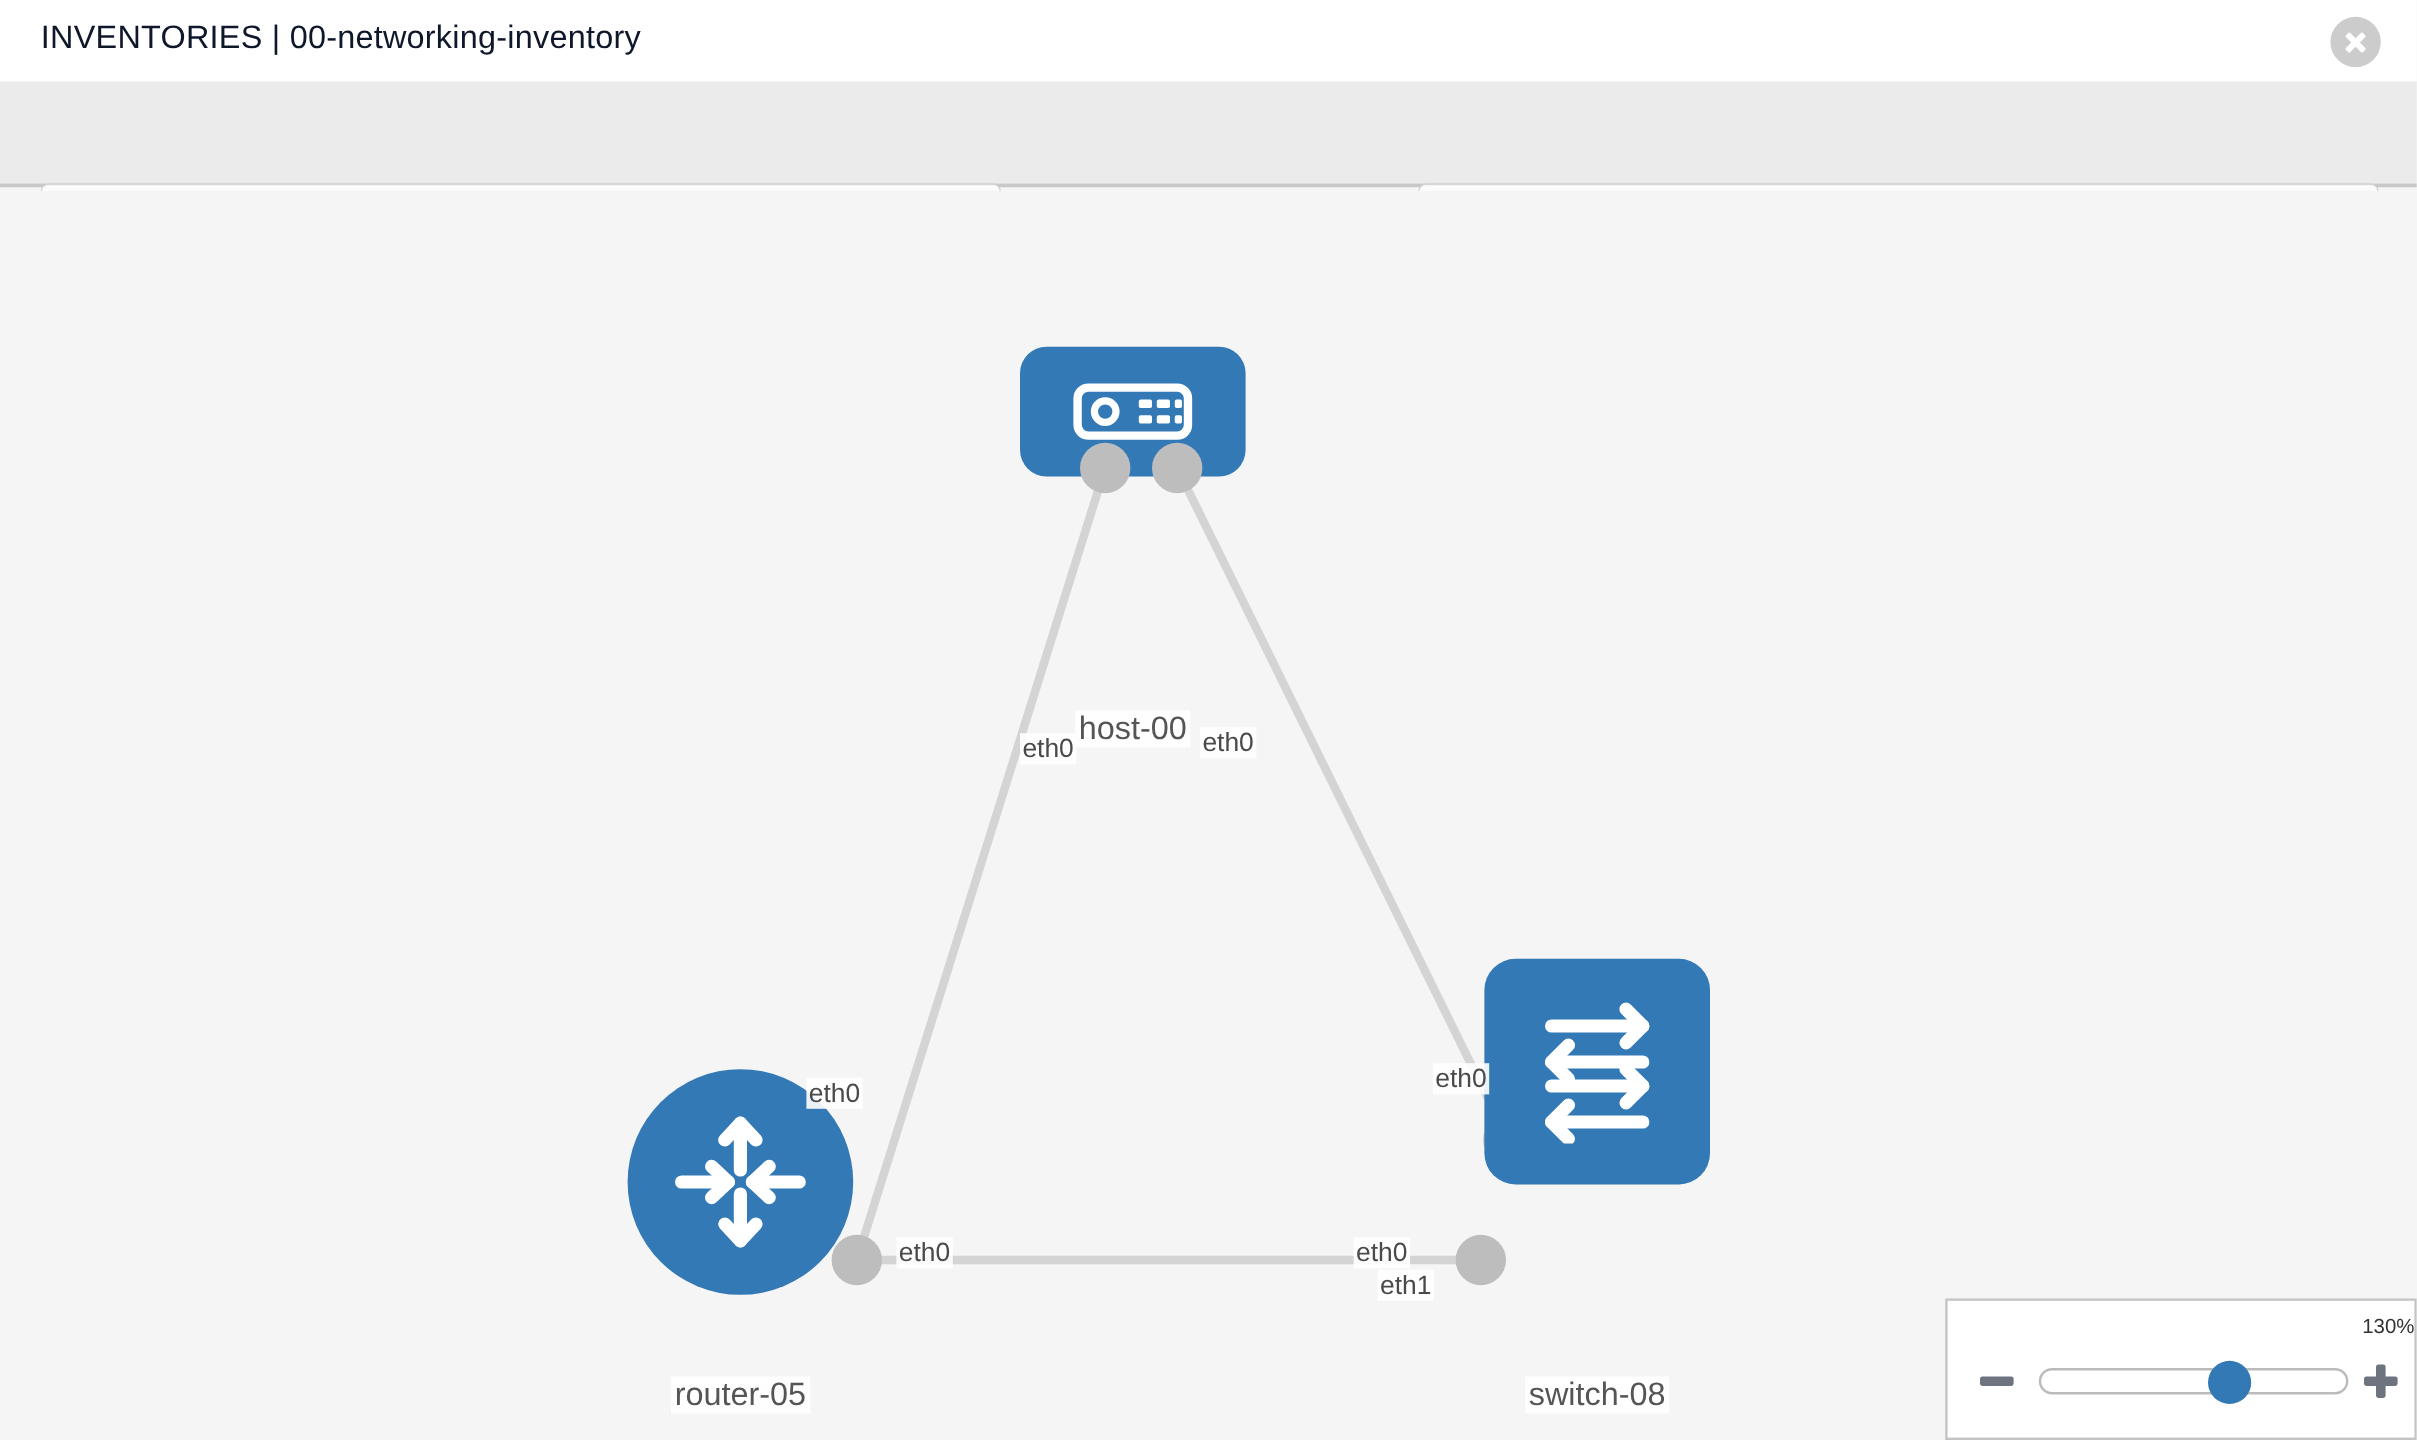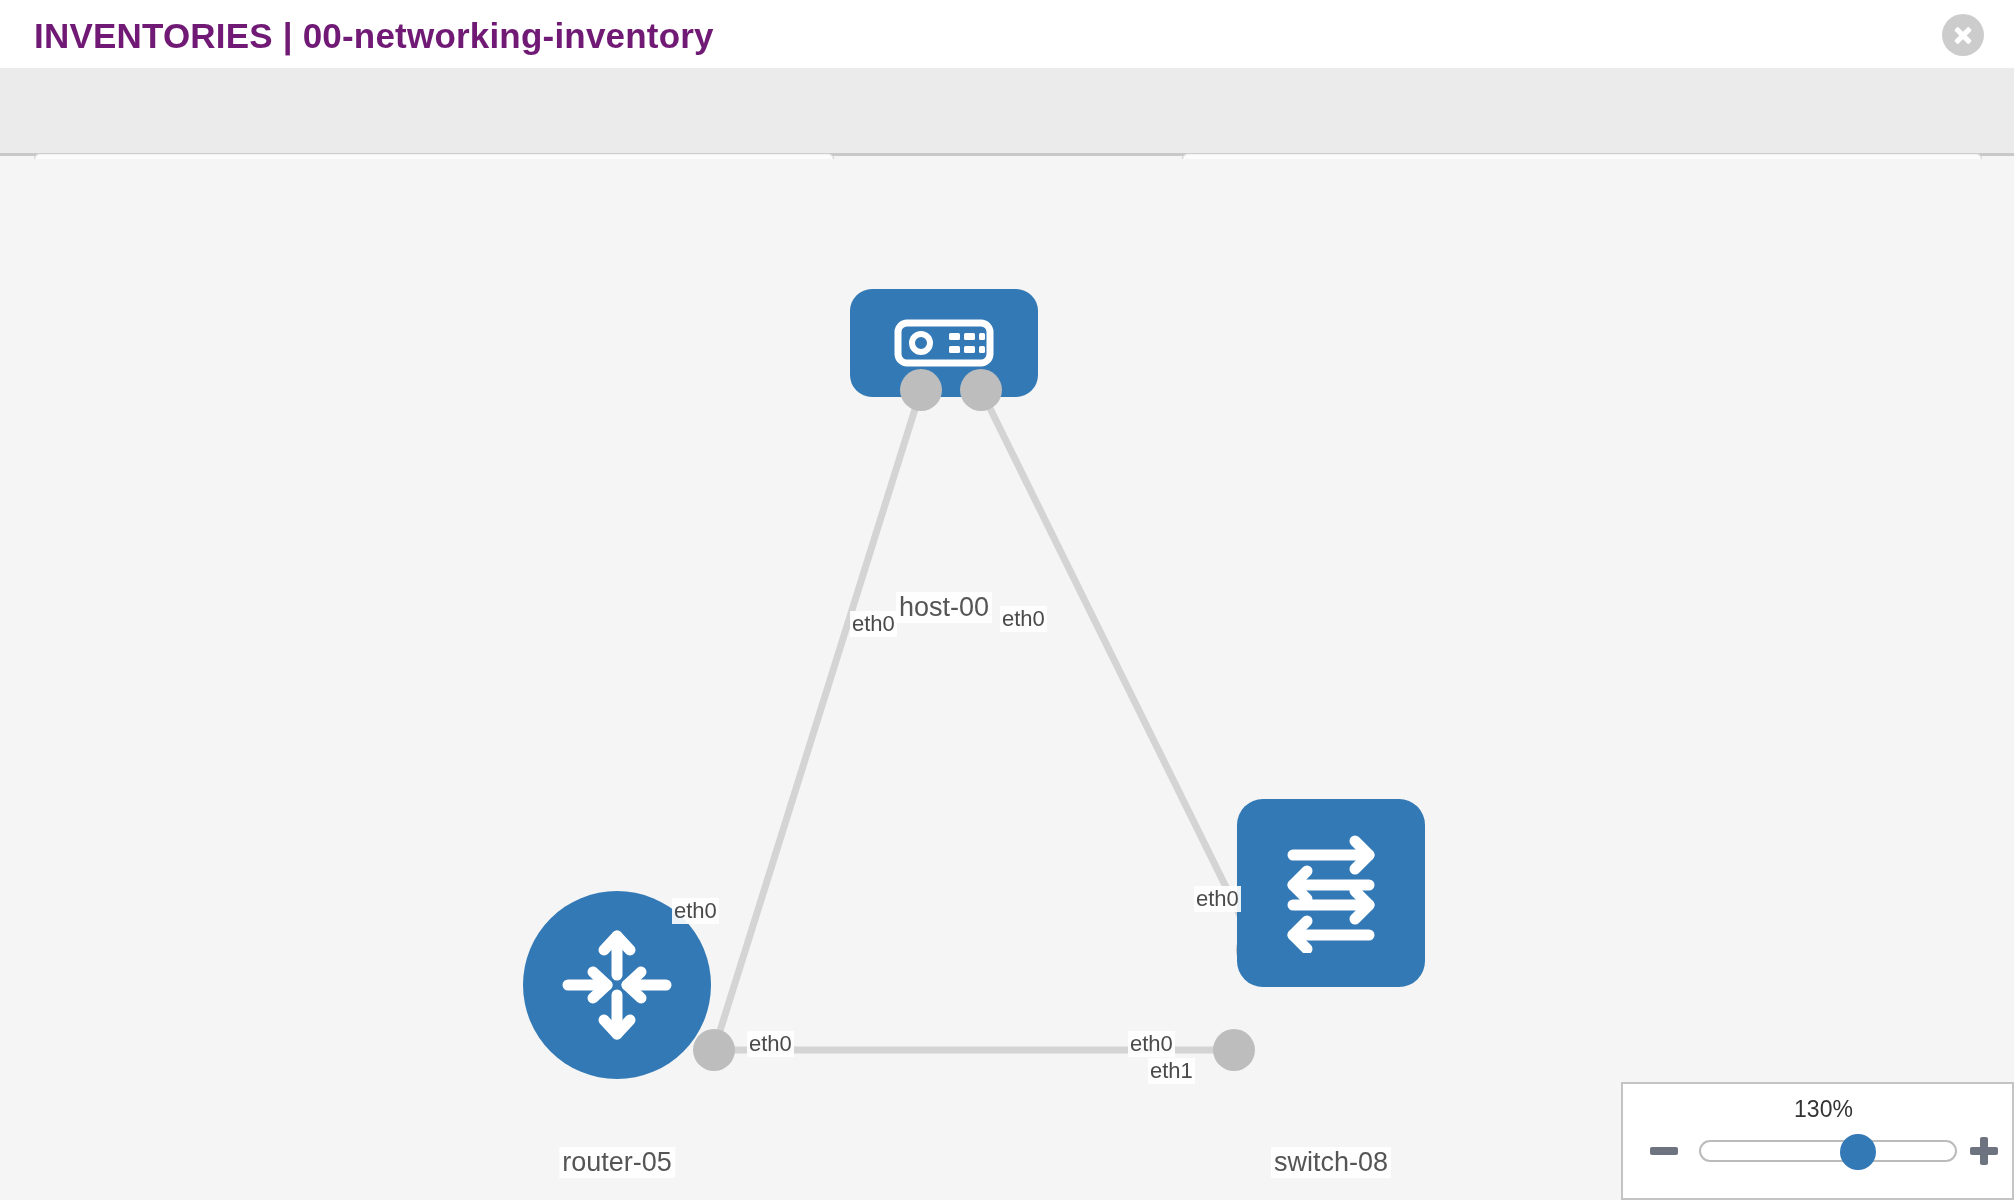--- a/index.html
+++ b/index.html
@@ -12,21 +12,21 @@
   }
   #app { position: relative; width: 2014px; height: 1200px; background: #f5f5f5; }
 
   
   .header {
     position: absolute; left: 0; top: 0; width: 2014px; height: 68px;
     background: #ffffff;
   }
   .header-title {
     position: absolute; left: 34px; top: 16px;
-    font-size: 35px; font-weight: bold; color: #701a75;
+    font-size: 27px; font-weight: normal; color: #0f172a;
     letter-spacing: 0.2px; white-space: nowrap;
   }
   .close-btn {
     position: absolute; left: 1942px; top: 14px;
     width: 42px; height: 42px; border-radius: 50%;
     background: #cccccc; cursor: pointer;
   }
   .close-btn::before, .close-btn::after {
     content: ""; position: absolute; left: 11px; top: 19px;
     width: 20px; height: 5px; background: #ffffff; border-radius: 1px;
@@ -100,21 +100,21 @@
   }
 
   
   .zoom-panel {
     position: absolute; left: 1621px; top: 1082px;
     width: 393px; height: 118px;
     background: #ffffff; border: 2px solid #c4c4c4;
   }
   .zoom-value {
     position: absolute; left: 0; right: 0; top: 12px;
-    text-align: center; font-size: 23px; color: #333333; margin-left: 12px;
+    text-align: right; font-size: 17px; color: #333333; margin-left: 12px;
   }
   .zoom-minus, .zoom-plus {
     position: absolute; top: 50px; width: 34px; height: 34px; cursor: pointer;
   }
   .zoom-minus { left: 24px; }
   .zoom-plus  { left: 344px; }
   .zoom-minus::before, .zoom-plus::before {
     content: ""; position: absolute; left: 3px; top: 13px;
     width: 28px; height: 8px; background: #6d7480; border-radius: 2px;
   }

